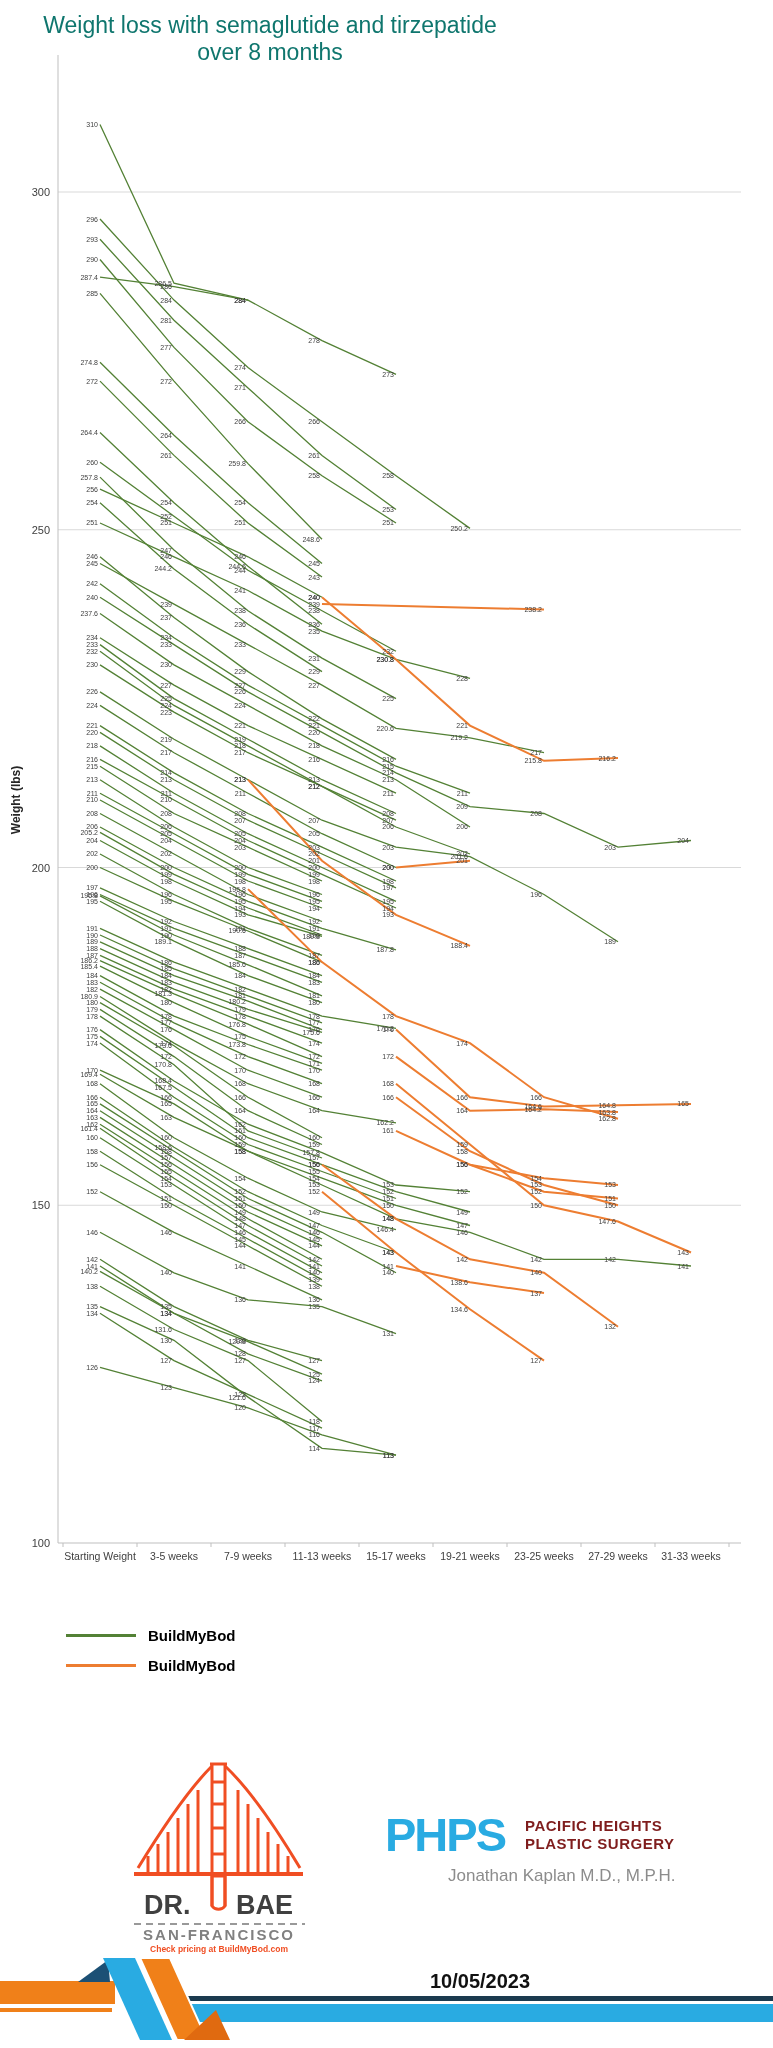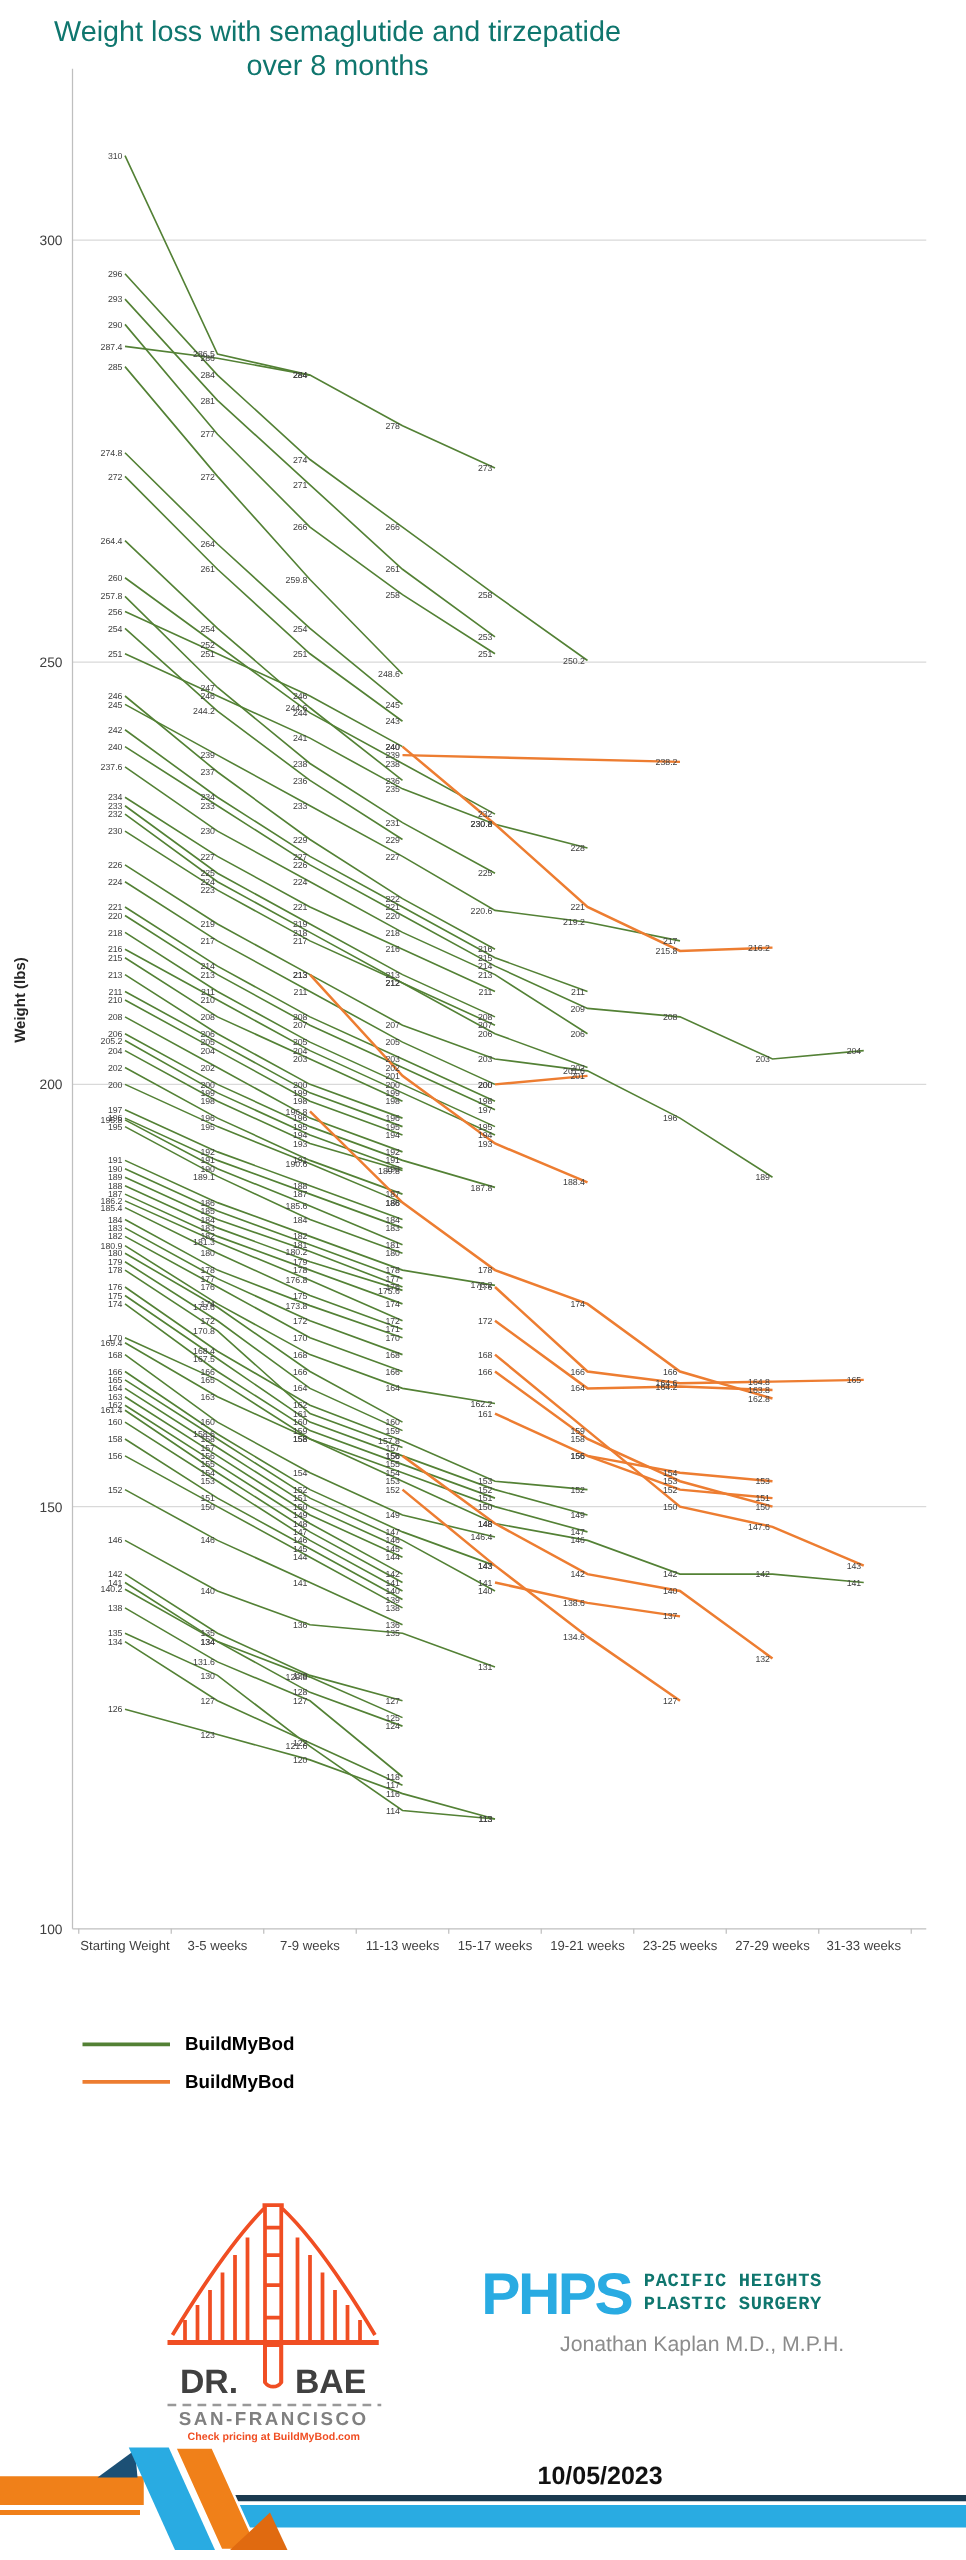--- a/index.html
+++ b/index.html
@@ -13,21 +13,21 @@
   
   #legend{position:absolute;left:66px;top:1620px;}
   .legend-row{display:flex;align-items:center;height:30px;}
   .legend-swatch{width:70px;height:3px;margin-right:12px;}
   .legend-label{font-weight:bold;font-size:15px;color:#000;}
   
   #drbae{position:absolute;left:132px;top:1756px;width:175px;}
   #phps{position:absolute;left:385px;top:1812px;width:340px;}
   .phps-top{display:flex;align-items:center;}
   .phps-abbrev{font-size:47px;font-weight:bold;color:#29ABE2;letter-spacing:-2px;line-height:46px;text-align:right;}
-  .phps-name{margin-left:10px;font-size:15px;font-weight:bold;color:#0f766e;line-height:18px;letter-spacing:.5px;font-family:Liberation Mono, monospace;}
+  .phps-name{margin-left:20px;font-size:15px;font-weight:bold;color:#7f1d1d;line-height:18px;letter-spacing:.5px;}
   .phps-doctor{margin-top:8px;margin-left:63px;font-size:17px;color:#8c8c8c;}
   
   #footer-svg{position:absolute;left:0;top:1948px;}
   #footer-date{position:absolute;top:1970px;left:430px;width:82px;text-align:right;
     font-size:20px;font-weight:bold;color:#111;}
 </style>
 </head>
 <body>
 
 <div id="page">

